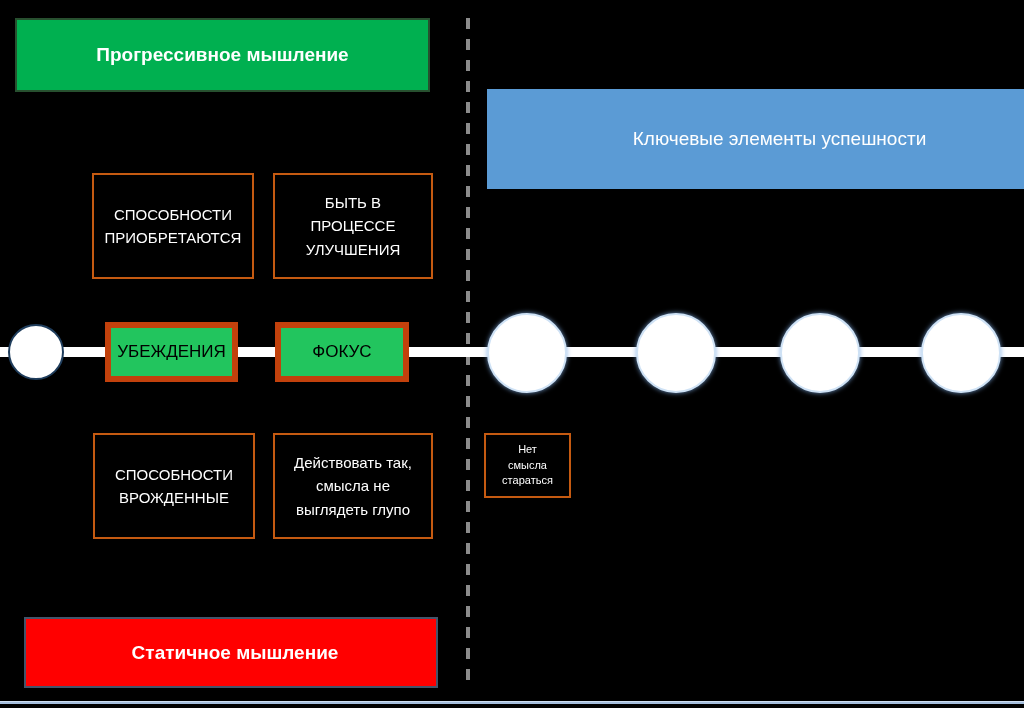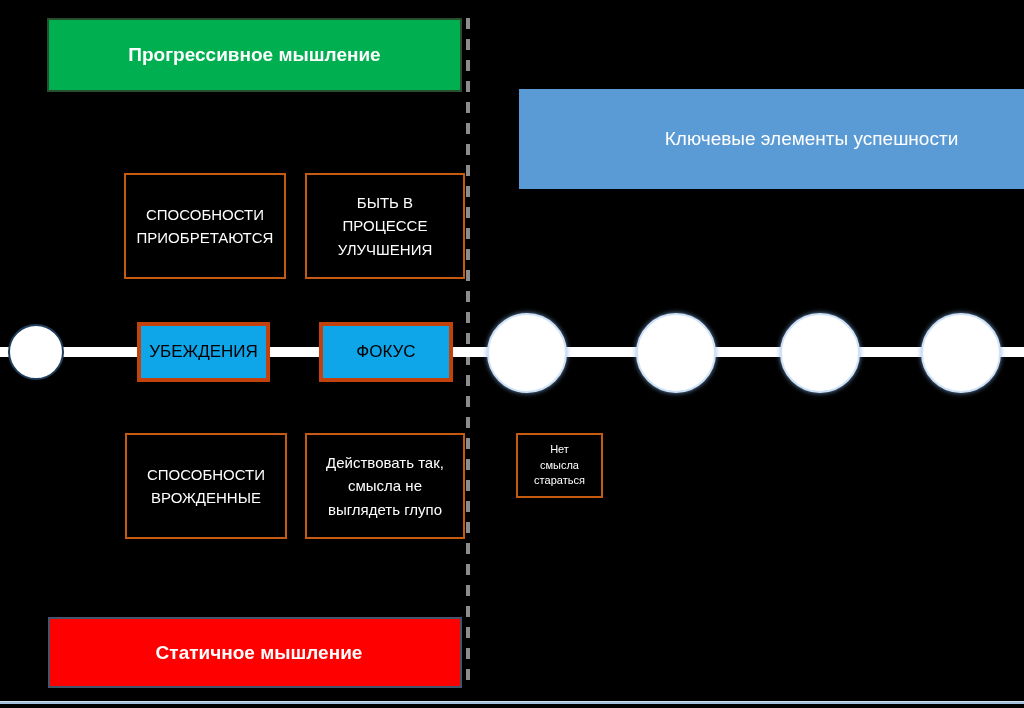--- a/index.html
+++ b/index.html
@@ -10,40 +10,39 @@
     background: #000000;
     overflow: hidden;
     font-family: "Liberation Sans", sans-serif;
   }
   .abs { position: absolute; box-sizing: border-box; }
   .center {
     display: flex;
     align-items: center;
     justify-content: center;
     text-align: center;
-    margin-left: 32px;
   }
   
   .banner {
     color: #ffffff;
     font-size: 19px;
   }
   .banner-green {
     left: 15px; top: 18px; width: 415px; height: 74px;
     background: #00B050;
     border: 2px solid #27502f;
     font-weight: bold;
   }
   .banner-blue {
     left: 487px; top: 89px; width: 585px; height: 100px;
     background: #5B9BD5;
     font-weight: normal;
   }
   .banner-red {
-    left: 16px; top: 617px; width: 414px; height: 71px;
+    left: 24px; top: 617px; width: 414px; height: 71px;
     background: #FF0000;
     border: 2px solid #44546A;
     font-weight: bold;
     padding-left: 8px;
   }
   
   .obox {
     background: #000000;
     border: 2px solid #C55A11;
     color: #ffffff;
@@ -58,27 +57,27 @@
   .obox-nosense  {
     left: 484px; top: 433px; width: 87px; height: 65px;
     font-size: 11px; line-height: 1.45;
   }
   
   .timeline-line {
     left: 0; top: 347px; width: 1024px; height: 10px;
     background: #ffffff;
   }
   .tl-label {
-    background: #0ea5e9;
-    border: 4px solid #c2410c;
+    background: #22c55e;
+    border: 6px solid #c2410c;
     color: #000000;
     font-size: 17px;
   }
   .tl-beliefs { left: 105px; top: 322px; width: 133px; height: 60px; }
-  .tl-focus   { left: 287px; top: 322px; width: 134px; height: 60px; }
+  .tl-focus   { left: 275px; top: 322px; width: 134px; height: 60px; }
   .node {
     background: #ffffff;
     border-radius: 50%;
   }
   .node-start {
     left: 8px; top: 324px; width: 56px; height: 56px;
     border: 2px solid #1F3D5C;
   }
   .node-big {
     width: 80px; height: 80px; top: 313px;

